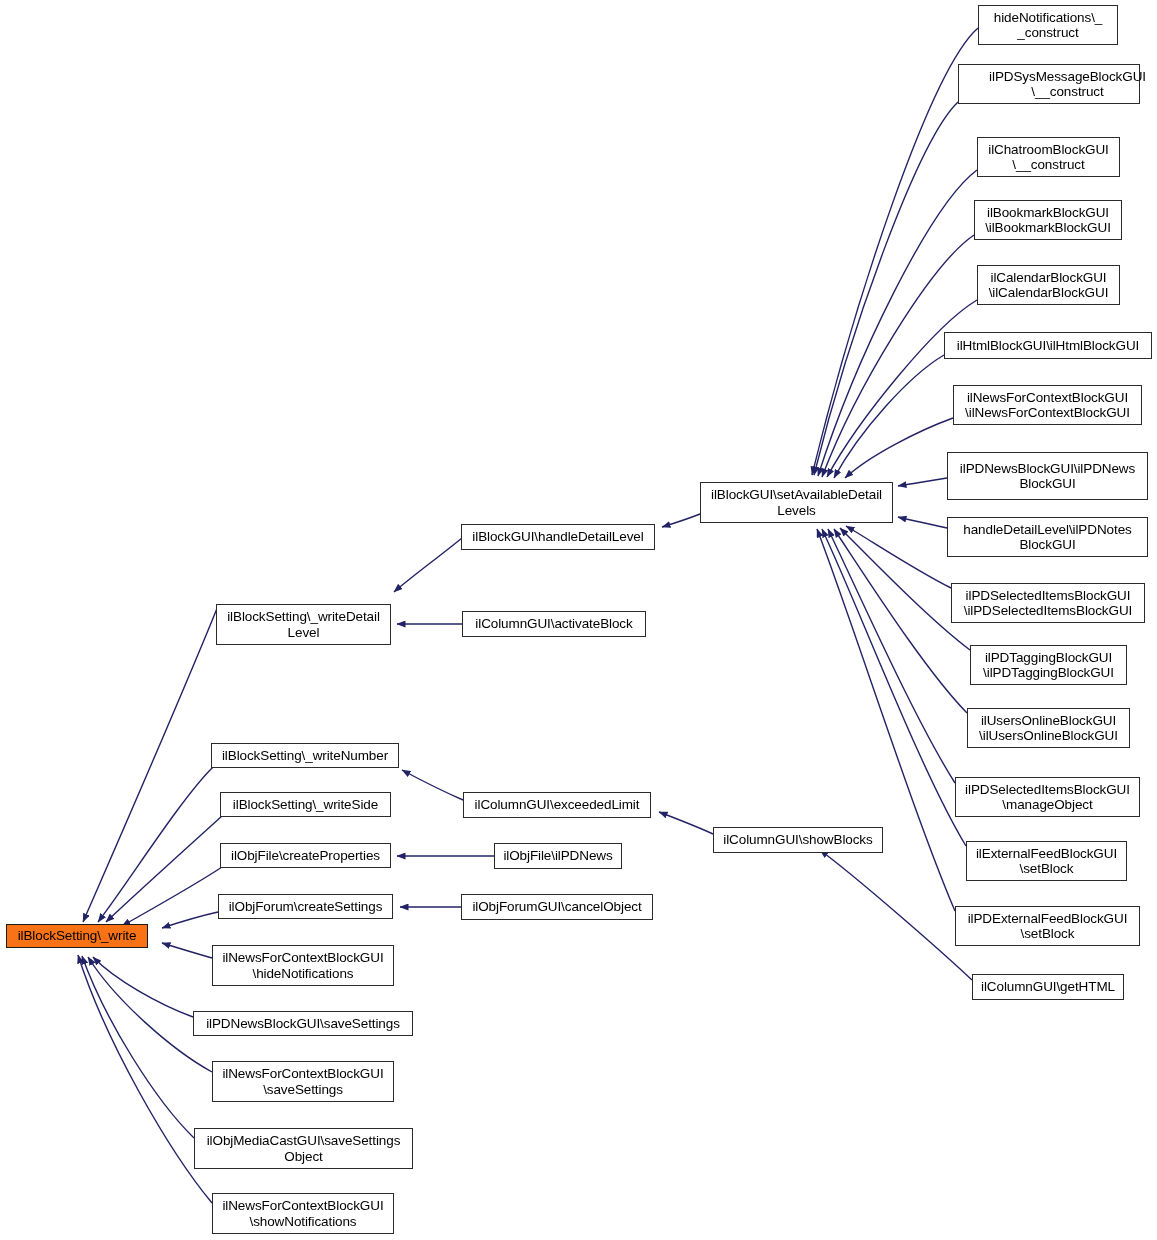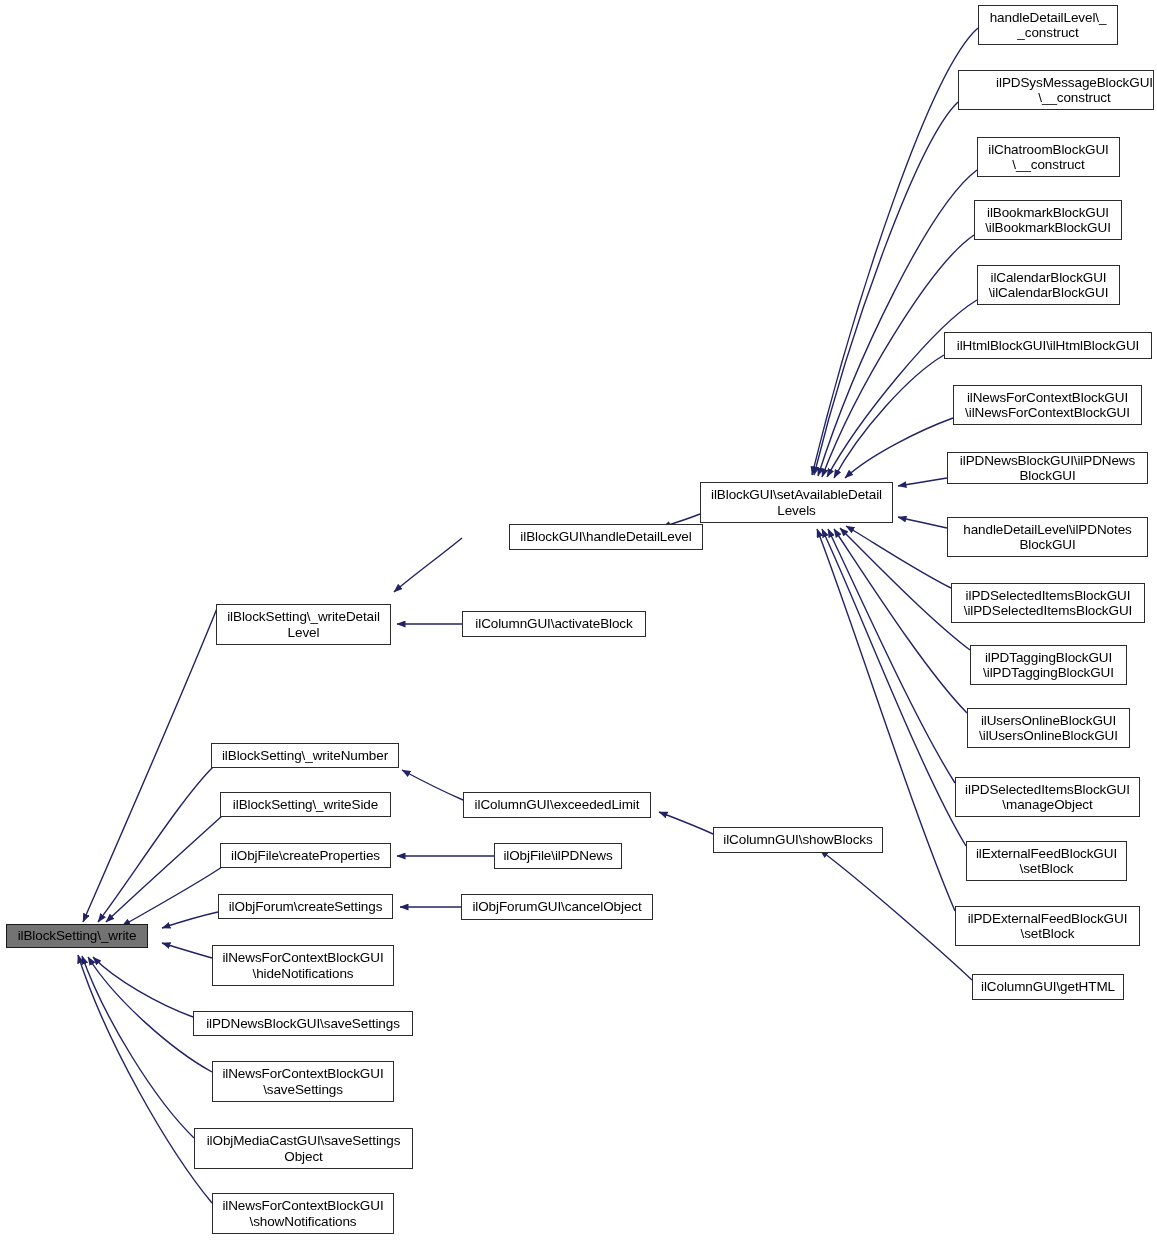--- a/index.html
+++ b/index.html
@@ -34,21 +34,21 @@
     text-align: center;
     display: flex;
     align-items: center;
     justify-content: center;
     padding: 0 3px;
     white-space: pre-line;
     letter-spacing: -0.1px;
     z-index: 2;
   }
   .node.current {
-    background: #737373;
+    background: #f97316;
     border: 1px solid #1a1a1a;
   }
 </style>
 </head>
 <body>
 
 <div id="graph">
   <svg id="edge-layer" viewBox="0 0 1157 1240" width="1157" height="1240" xmlns="http://www.w3.org/2000/svg">
     <defs>
       <marker id="arrowhead" markerWidth="9" markerHeight="7" refX="8.5" refY="3.5" orient="auto" markerUnits="userSpaceOnUse">
@@ -101,42 +101,42 @@
       <div class="node" style="left: 218px; top: 894px; width: 175px; height: 25px;"><span>ilObjForum\createSettings</span></div>
       <div class="node" style="left: 212px; top: 945px; width: 182px; height: 41px;"><span>ilNewsForContextBlockGUI
 \hideNotifications</span></div>
       <div class="node" style="left: 193px; top: 1011px; width: 220px; height: 25px;"><span>ilPDNewsBlockGUI\saveSettings</span></div>
       <div class="node" style="left: 212px; top: 1061px; width: 182px; height: 41px;"><span>ilNewsForContextBlockGUI
 \saveSettings</span></div>
       <div class="node" style="left: 194px; top: 1128px; width: 219px; height: 41px;"><span>ilObjMediaCastGUI\saveSettings
 Object</span></div>
       <div class="node" style="left: 212px; top: 1193px; width: 182px; height: 41px;"><span>ilNewsForContextBlockGUI
 \showNotifications</span></div>
-      <div class="node" style="left: 461px; top: 524px; width: 194px; height: 26px; margin-left: 48px;"><span>ilBlockGUI\handleDetailLevel</span></div>
+      <div class="node" style="left: 461px; top: 524px; width: 194px; height: 26px;"><span>ilBlockGUI\handleDetailLevel</span></div>
       <div class="node" style="left: 462px; top: 611px; width: 184px; height: 26px;"><span>ilColumnGUI\activateBlock</span></div>
       <div class="node" style="left: 463px; top: 792px; width: 188px; height: 26px; text-align: center;"><span>ilColumnGUI\exceededLimit</span></div>
       <div class="node" style="left: 494px; top: 843px; width: 128px; height: 26px;"><span>ilObjFile\ilPDNews</span></div>
       <div class="node" style="left: 461px; top: 894px; width: 192px; height: 26px;"><span>ilObjForumGUI\cancelObject</span></div>
       <div class="node" style="left: 700px; top: 482px; width: 193px; height: 41px;"><span>ilBlockGUI\setAvailableDetail
 Levels</span></div>
       <div class="node" style="left: 713px; top: 827px; width: 170px; height: 26px;"><span>ilColumnGUI\showBlocks</span></div>
-      <div class="node" style="left: 978px; top: 5px; width: 140px; height: 40px;"><span>handleDetailLevel\_
+      <div class="node" style="left: 978px; top: 5px; width: 140px; height: 40px;"><span>hideNotifications\_
 _construct</span></div>
-      <div class="node" style="left: 958px; top: 70px; width: 196px; height: 40px; padding-left: 40px;"><span>ilPDSysMessageBlockGUI
+      <div class="node" style="left: 958px; top: 64px; width: 182px; height: 40px; padding-left: 40px;"><span>ilPDSysMessageBlockGUI
 \__construct</span></div>
       <div class="node" style="left: 977px; top: 137px; width: 143px; height: 40px;"><span>ilChatroomBlockGUI
 \__construct</span></div>
       <div class="node" style="left: 974px; top: 200px; width: 148px; height: 40px;"><span>ilBookmarkBlockGUI
 \ilBookmarkBlockGUI</span></div>
       <div class="node" style="left: 977px; top: 265px; width: 143px; height: 40px;"><span>ilCalendarBlockGUI
 \ilCalendarBlockGUI</span></div>
       <div class="node" style="left: 944px; top: 332px; width: 208px; height: 27px;"><span>ilHtmlBlockGUI\ilHtmlBlockGUI</span></div>
       <div class="node" style="left: 953px; top: 385px; width: 189px; height: 40px;"><span>ilNewsForContextBlockGUI
 \ilNewsForContextBlockGUI</span></div>
-      <div class="node" style="left: 947px; top: 452px; width: 201px; height: 32px; text-align: center;"><span>ilPDNewsBlockGUI\ilPDNews
+      <div class="node" style="left: 947px; top: 452px; width: 201px; height: 48px; text-align: center;"><span>ilPDNewsBlockGUI\ilPDNews
 BlockGUI</span></div>
       <div class="node" style="left: 947px; top: 517px; width: 201px; height: 40px;"><span>handleDetailLevel\ilPDNotes
 BlockGUI</span></div>
       <div class="node" style="left: 951px; top: 583px; width: 194px; height: 40px;"><span>ilPDSelectedItemsBlockGUI
 \ilPDSelectedItemsBlockGUI</span></div>
       <div class="node" style="left: 970px; top: 645px; width: 157px; height: 40px;"><span>ilPDTaggingBlockGUI
 \ilPDTaggingBlockGUI</span></div>
       <div class="node" style="left: 967px; top: 708px; width: 163px; height: 40px;"><span>ilUsersOnlineBlockGUI
 \ilUsersOnlineBlockGUI</span></div>
       <div class="node" style="left: 955px; top: 777px; width: 185px; height: 40px;"><span>ilPDSelectedItemsBlockGUI

